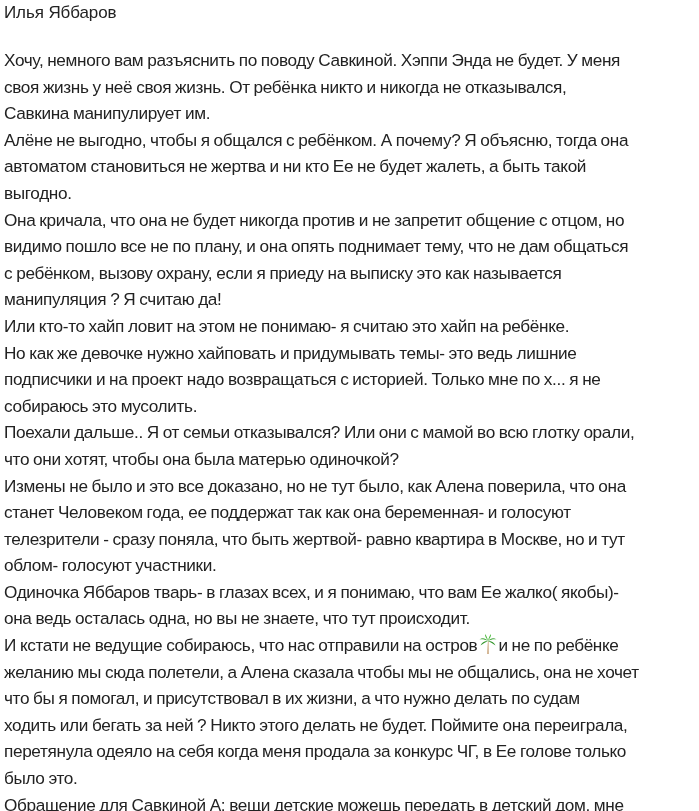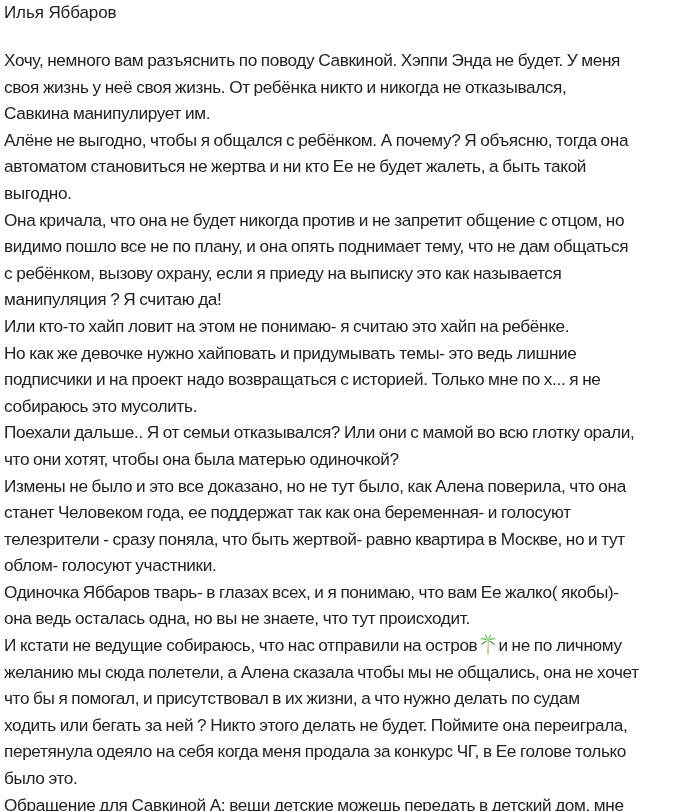--- a/index.html
+++ b/index.html
@@ -89,21 +89,21 @@
     </p>
     <p class="para">
       <span class="line" style="display: block;"><span>И кстати не ведущие собираюсь, что нас отправили на остров</span><span class="palm"><svg width="18" height="20" viewBox="0 0 18 20">
               <path d="M9 7 C8.6 11 8.4 15 8.2 20 L9.8 20 C9.7 15 9.6 11 9.6 7 Z" fill="#c8a277"></path>
               <path d="M9 7 C6 3.5 3 3.5 0.5 5.5 C3 4.8 6 5.5 9 7 Z" fill="#3fa535"></path>
               <path d="M9 7 C12 3.5 15 3.5 17.5 5.5 C15 4.8 12 5.5 9 7 Z" fill="#3fa535"></path>
               <path d="M9 7 C7 4 5.5 1.5 6 0 C7.5 2 8.6 4 9 7 Z" fill="#4cbb3f"></path>
               <path d="M9 7 C11 4 12.5 1.5 12 0 C10.5 2 9.4 4 9 7 Z" fill="#4cbb3f"></path>
               <path d="M9 7 C5 7 2.5 9 1.5 11.5 C4 9.5 6.5 8.3 9 7 Z" fill="#2f9428"></path>
               <path d="M9 7 C13 7 15.5 9 16.5 11.5 C14 9.5 11.5 8.3 9 7 Z" fill="#2f9428"></path>
-            </svg></span><span>и не по личному</span></span>
+            </svg></span><span>и не по ребёнке</span></span>
       <span class="line" style="display: block;">желанию мы сюда полетели, а Алена сказала чтобы мы не общались, она не хочет</span>
       <span class="line" style="display: block;">что бы я помогал, и присутствовал в их жизни, а что нужно делать по судам</span>
       <span class="line" style="display: block;">ходить или бегать за ней ? Никто этого делать не будет. Поймите она переиграла,</span>
       <span class="line" style="display: block;">перетянула одеяло на себя когда меня продала за конкурс ЧГ, в Ее голове только</span>
       <span class="line" style="display: block;">было это.</span>
     </p>
     <p class="para">
       <span class="line" style="display: block;">Обращение для Савкиной А: вещи детские можешь передать в детский дом, мне</span>
 
     </p>

